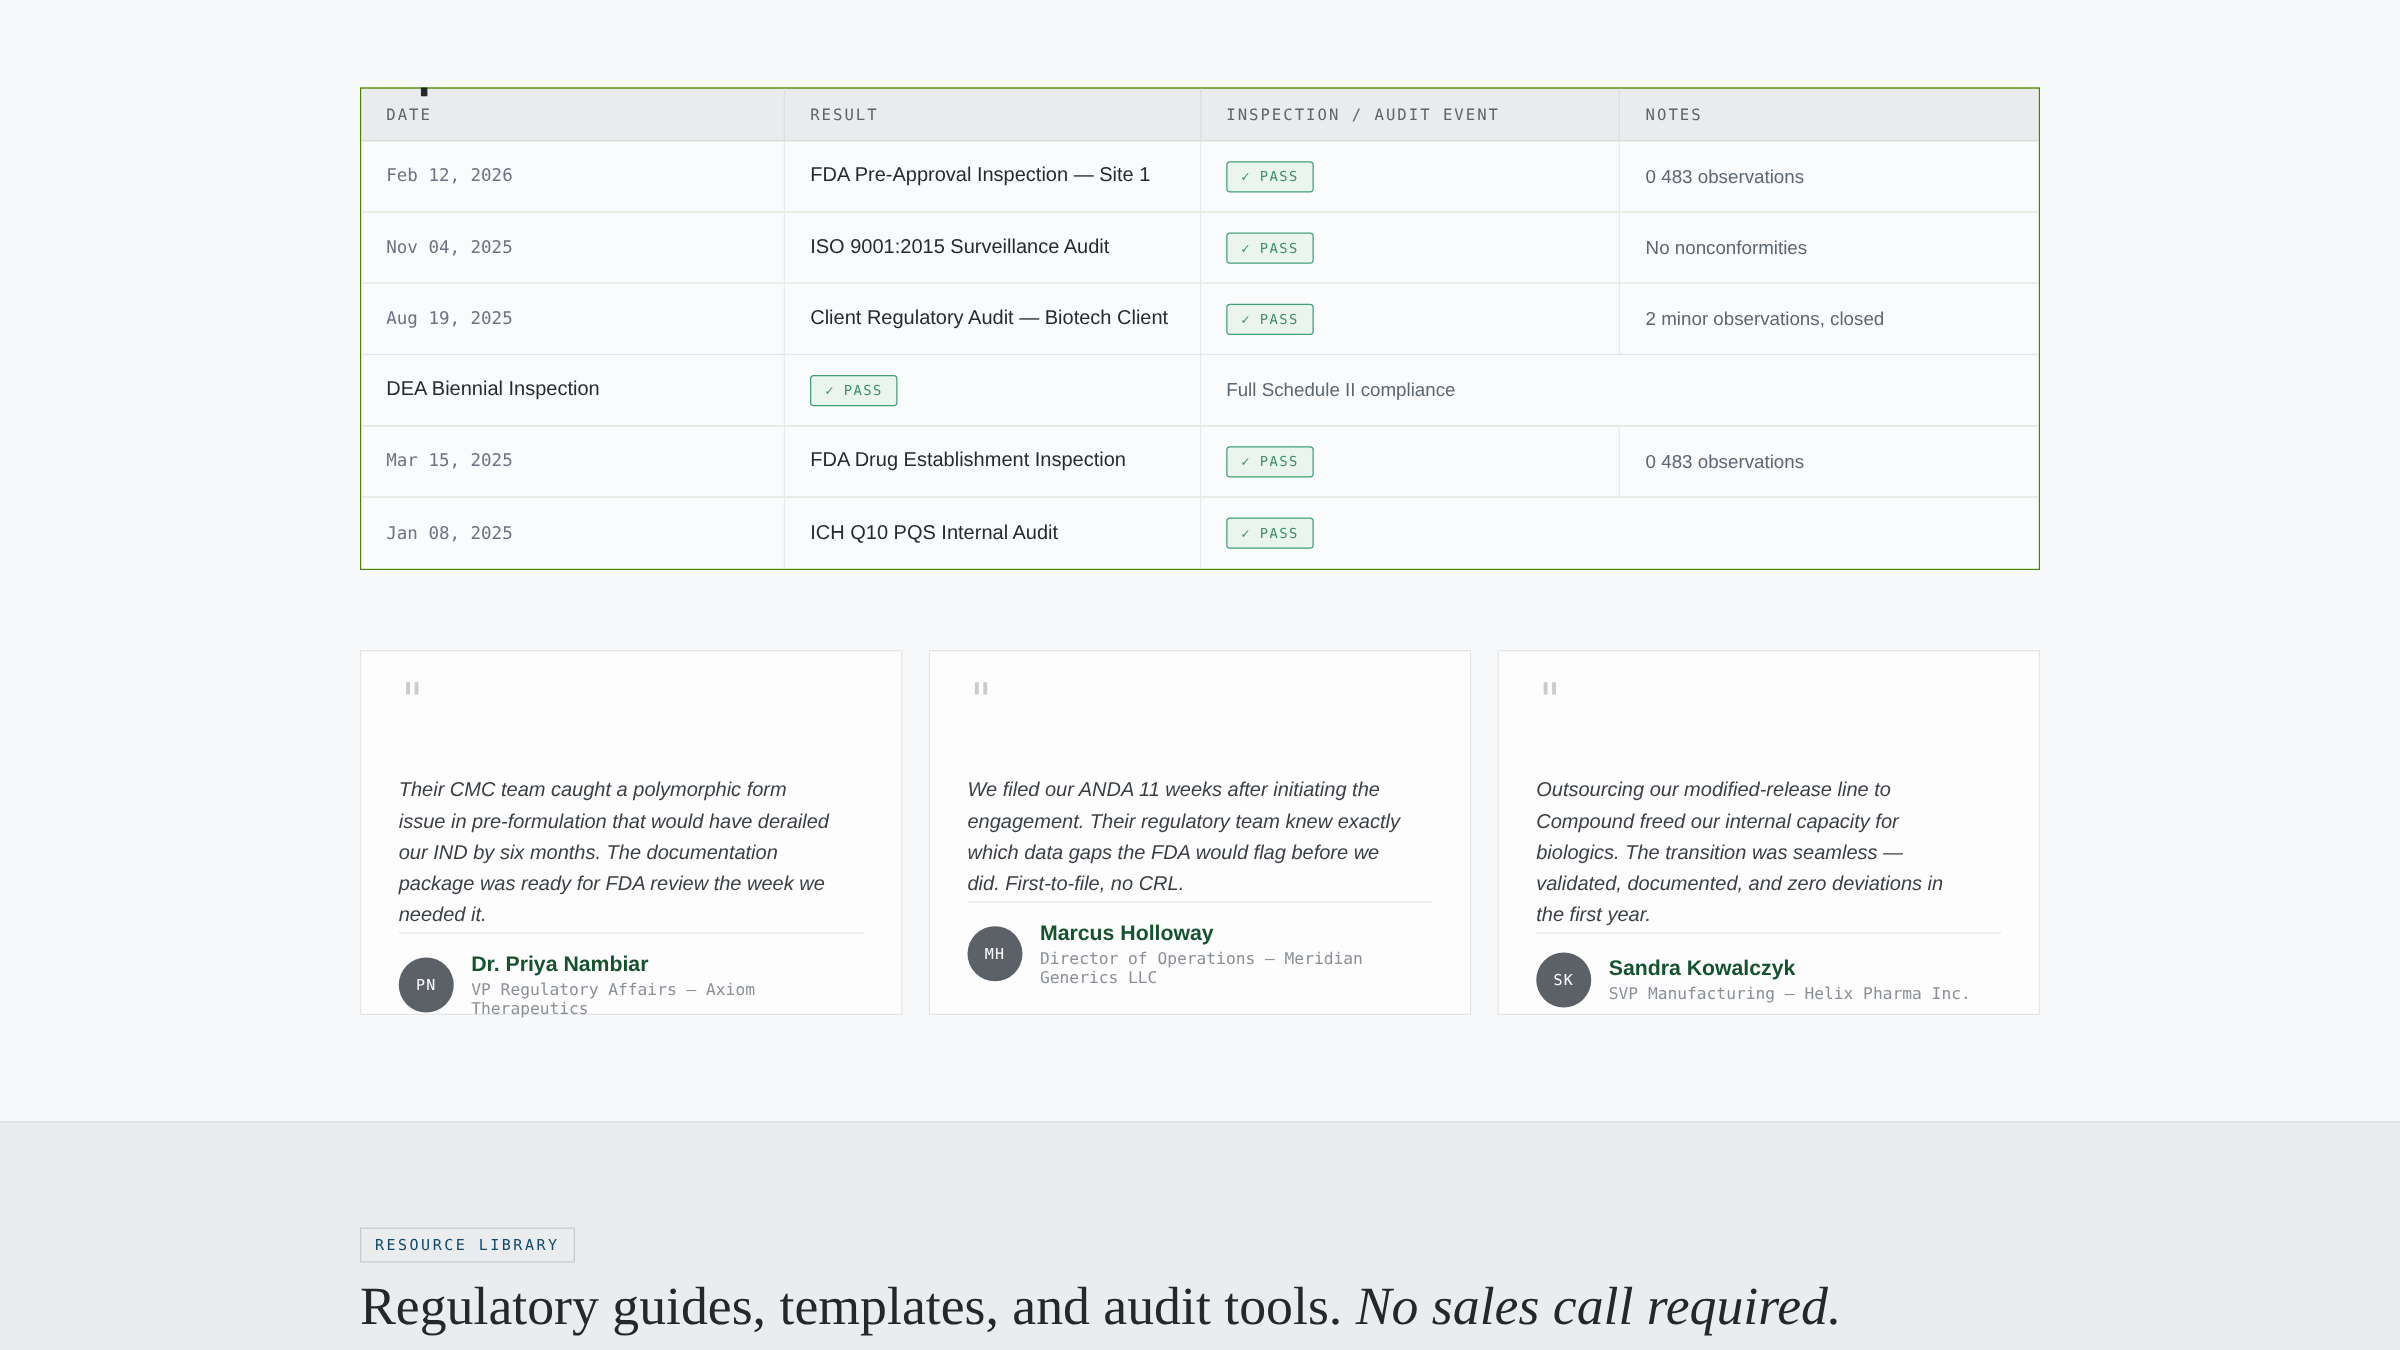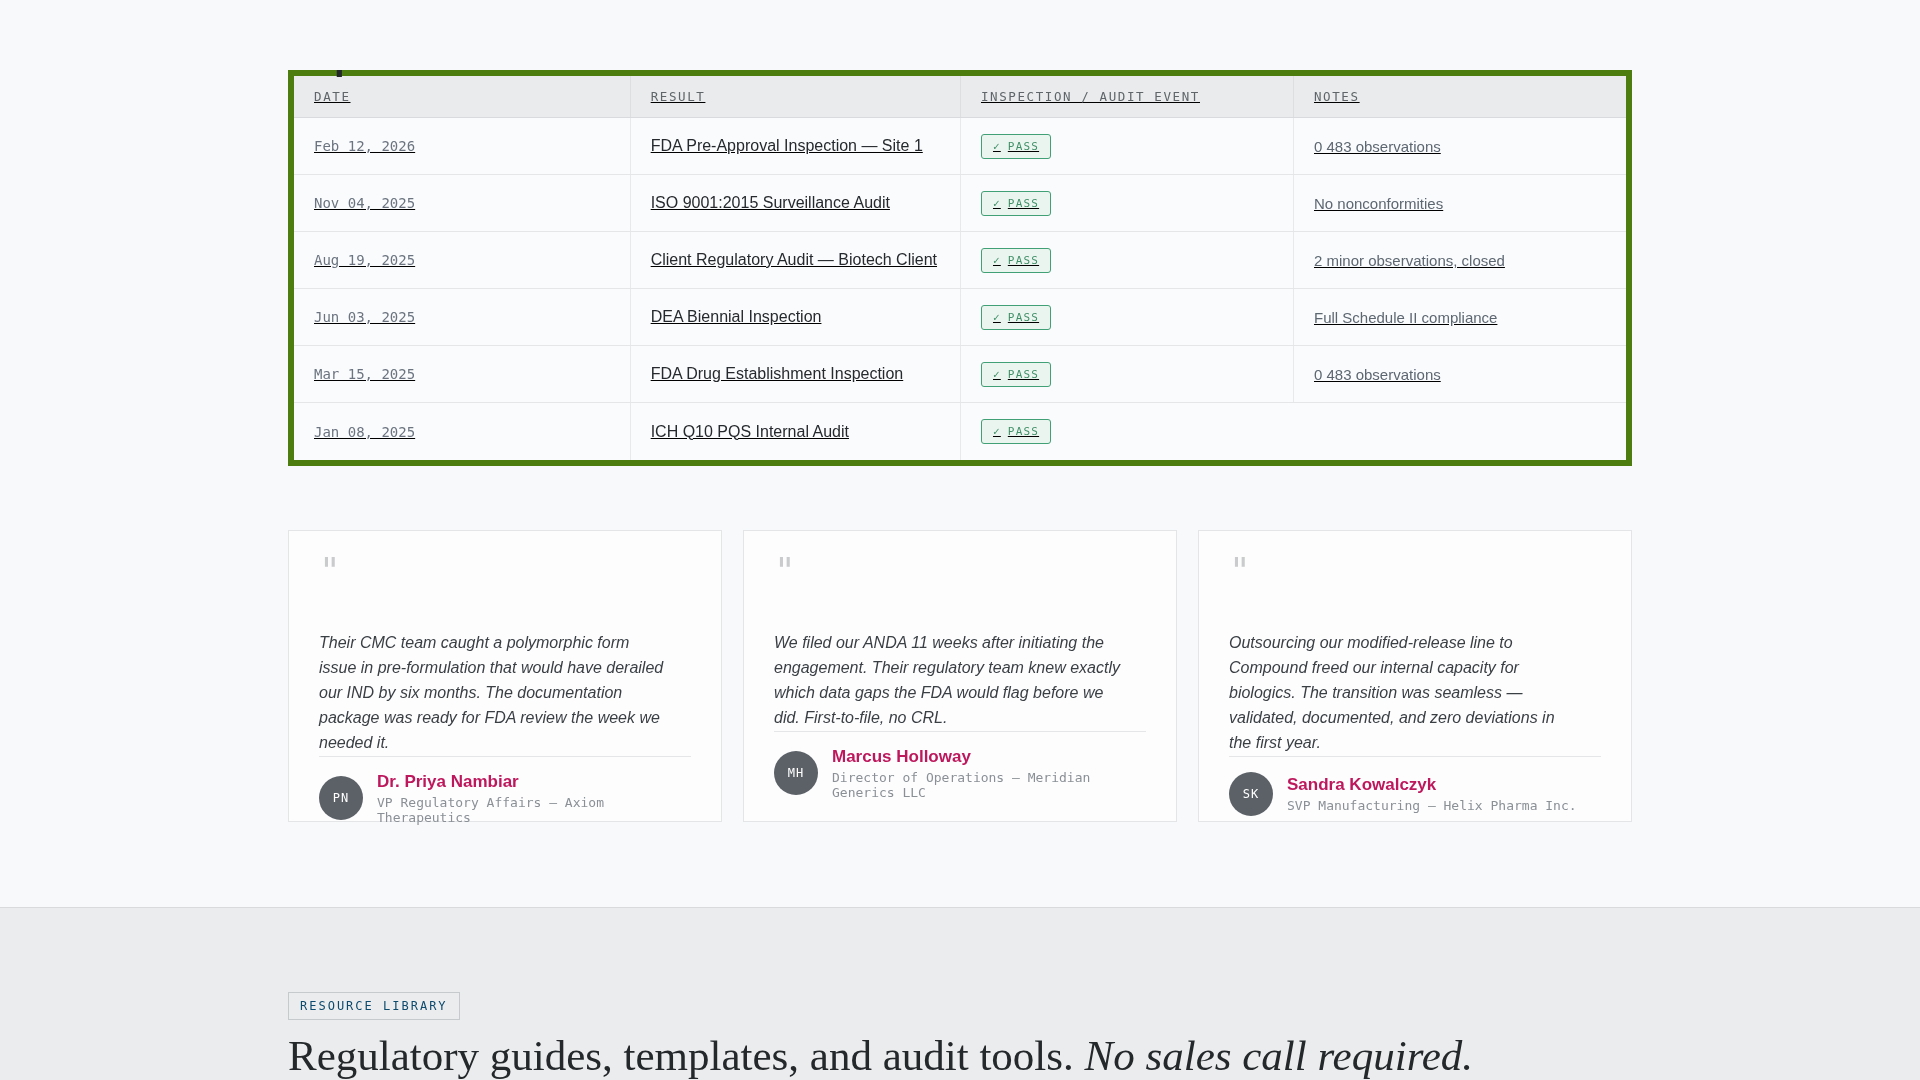--- a/index.html
+++ b/index.html
@@ -10,21 +10,21 @@
     font-family:"Liberation Sans", sans-serif;
     -webkit-font-smoothing:antialiased;
   }
   .container { width:1344px; margin:0 auto; position:relative; }
 
   
   .top-fragment { position:absolute; left:44px; top:0; width:60px; height:7px; overflow:hidden; }
   .top-fragment span { display:block; font-family:"Liberation Serif", serif; font-size:64px; color:#23272a; margin-top:-62px; }
 
   
-  .table { margin-top:70px; border:6px solid #4d7c0f; background:#84cc16;text-decoration:underline; }
+  .table { margin-top:70px; border:1px solid #4d7c0f; background:#84cc16; }
   .thead, .trow { display:grid; grid-template-columns:25.2% 24.8% 25% 25%; }
   .thead { background:#e9ebec; border-bottom:1px solid #d8dadd; }
   .th {
     padding:13px 20px; font-family:"DejaVu Sans Mono", monospace;
     font-size:12.5px; letter-spacing:1.6px; color:#5f6569;
     border-left:1px solid #dcdee0;
   }
   .th:first-child { border-left:none; }
   .trow { height:57px; border-bottom:1px solid #e4e6e8; background:#fafbfc; }
   .trow:last-child { border-bottom:none; }
@@ -48,21 +48,21 @@
     padding:22px 30px 22px; display:flex; flex-direction:column;
   }
   .qmark { font-family:"DejaVu Sans Mono", monospace; font-size:36px; color:#c9cbcd; line-height:1; height:36px; }
   .quote { margin-top:42px; font-style:italic; font-size:16px; line-height:1.56; color:#3a3f44; width:93%; }
   .cfooter { margin-top:auto; border-top:1px solid #e4e6e8; padding-top:15px; display:flex; align-items:center; gap:14px; }
   .avatar {
     width:44px; height:44px; border-radius:50%; background:#5b6167; color:#ffffff;
     display:flex; align-items:center; justify-content:center; flex:0 0 44px;
     font-family:"DejaVu Sans Mono", monospace; font-size:12px; letter-spacing:1px;
   }
-  .pname { font-weight:bold; font-size:17px; color:#be185d; }
+  .pname { font-weight:bold; font-size:17px; color:#14532d; }
   .ptitle { font-family:"DejaVu Sans Mono", monospace; font-size:13px; color:#8a9096; margin-top:3px; }
 
   
   .resources { margin-top:85px; background:#ebeced; border-top:1px solid #d8dadc; padding:84px 0 120px; }
   .tag {
     display:inline-block; border:1px solid #c7cacc; padding:6px 11px;
     font-family:"DejaVu Sans Mono", monospace; font-size:12px; letter-spacing:2px; color:#0c4a6e;
   }
   .rheading { margin-top:12px; font-family:"Liberation Serif", serif; font-size:43px; line-height:1.1; color:#24282b; }
   .rheading .it { font-style:italic; }
@@ -114,21 +114,20 @@
       <div class="td">
         <span class="badge">
             <span class="chk">✓</span>
             <span>PASS</span>
           </span>
       </div>
       <div class="td td-notes">2 minor observations, closed</div>
     </div>
 
     <div class="trow">
-      <div class="td td-date">Jun 03, 2025</div>
       <div class="td td-event">DEA Biennial Inspection</div>
       <div class="td">
         <span class="badge">
             <span class="chk">✓</span>
             <span>PASS</span>
           </span>
       </div>
       <div class="td td-notes">Full Schedule II compliance</div>
     </div>
 

